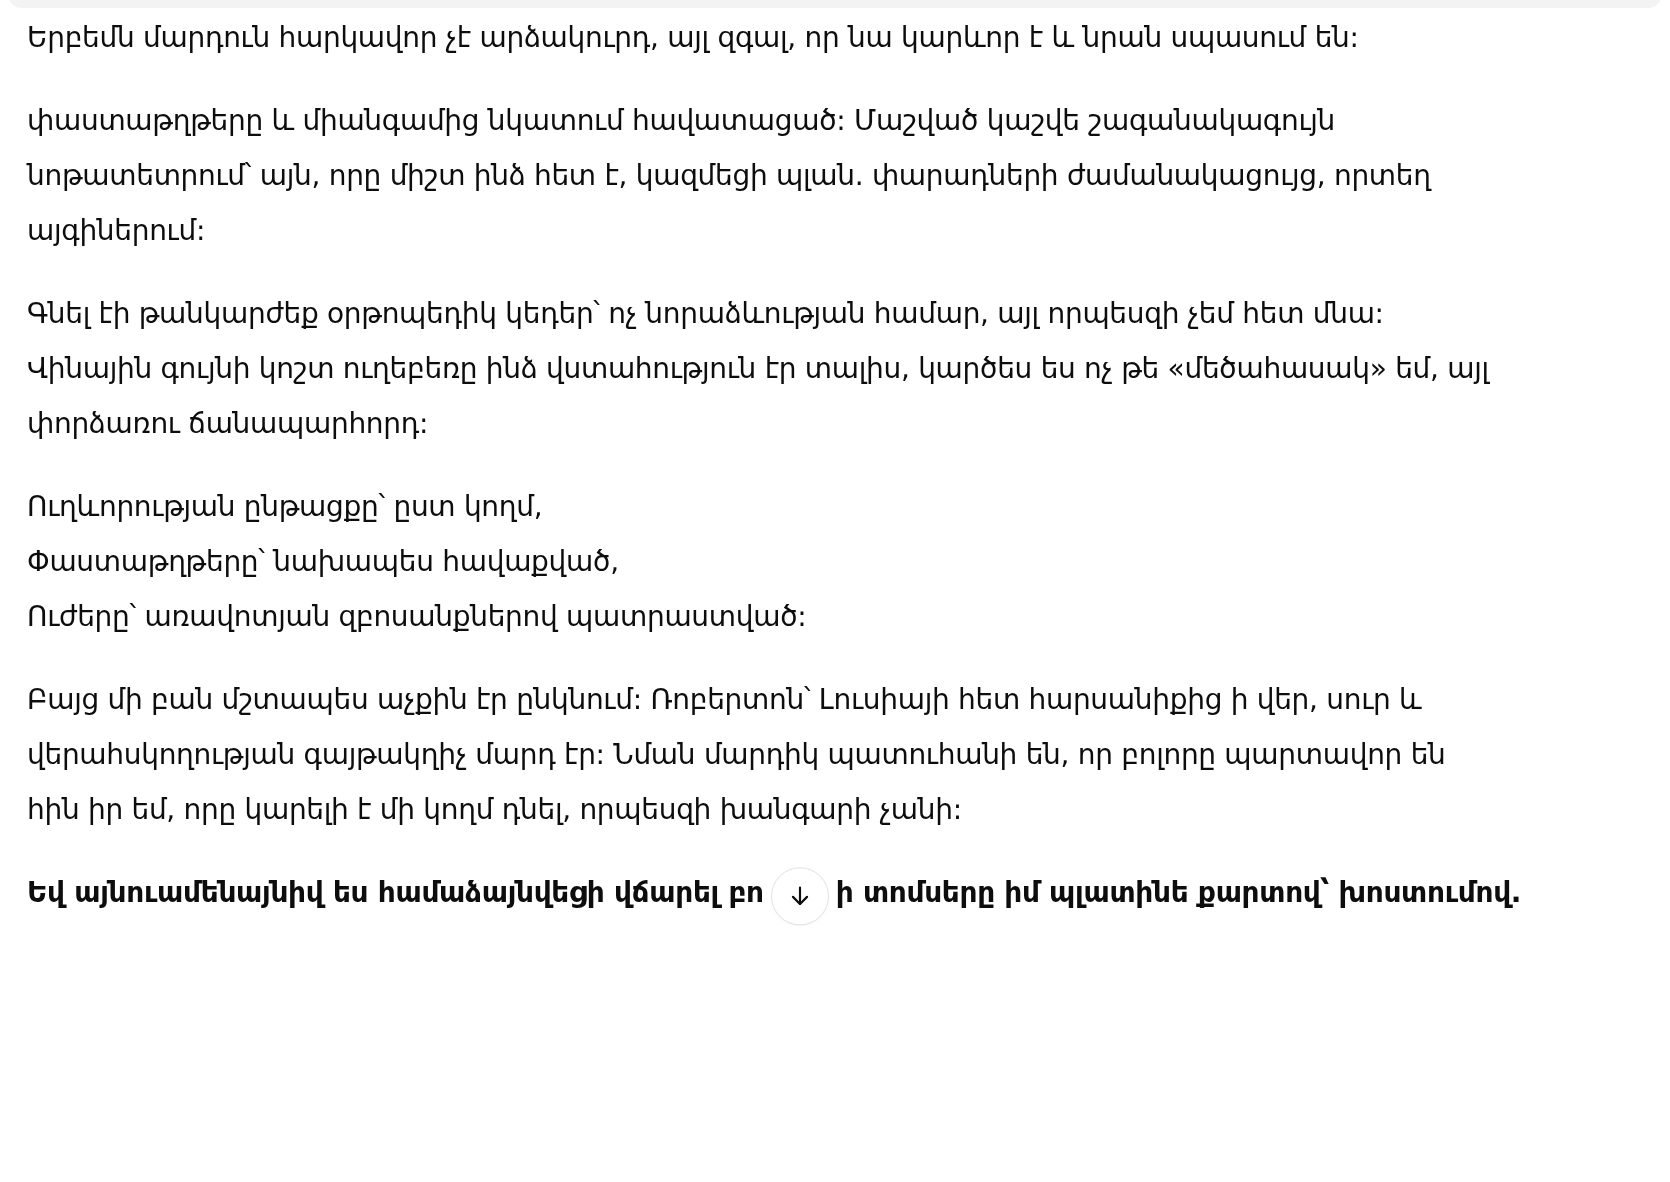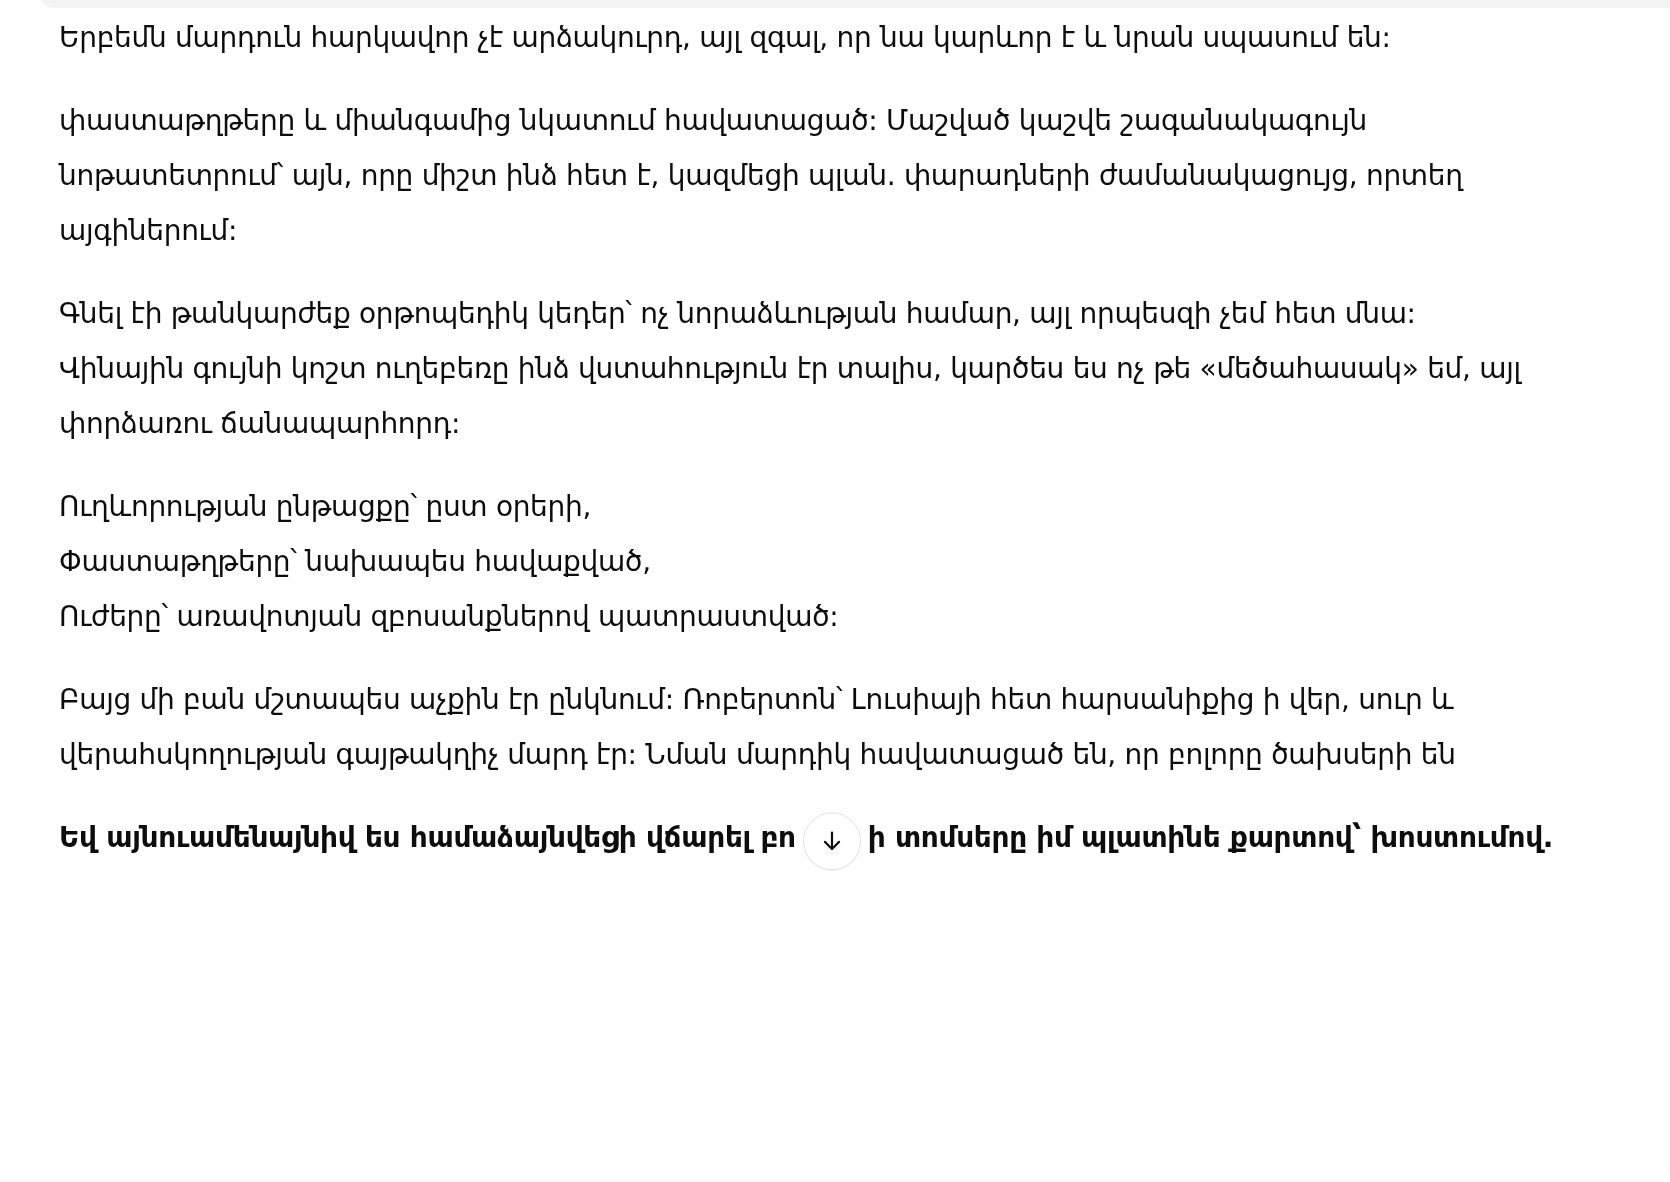--- a/index.html
+++ b/index.html
@@ -9,21 +9,20 @@
     width: 1670px;
     height: 1182px;
     overflow: hidden;
     font-family: "DejaVu Sans", "Liberation Sans", sans-serif;
   }
   .canvas {
     position: relative;
     width: 1320px;
     height: 1182px;
     background: #ffffff;
-    margin-left: 32px;
   }
   
   .top-bubble {
     position: absolute;
     left: 8px;
     top: -10px;
     width: 1654px;
     height: 18px;
     background: #f3f3f3;
     border-radius: 0 0 14px 14px;
@@ -86,28 +85,29 @@
       <div class="line">այգիներում:</div>
     </div>
 
     <div class="para">
       <div class="line">Գնել էի թանկարժեք օրթոպեդիկ կեդեր՝ ոչ նորաձևության համար, այլ որպեսզի չեմ հետ մնա:</div>
       <div class="line">Վինային գույնի կոշտ ուղեբեռը ինձ վստահություն էր տալիս, կարծես ես ոչ թե «մեծահասակ» եմ, այլ</div>
       <div class="line">փորձառու ճանապարհորդ:</div>
     </div>
 
     <div class="para">
-      <div class="line">Ուղևորության ընթացքը՝ ըստ օրերի,</div>
+      <div class="line">Ուղևորության ընթացքը՝ ըստ կողմ,</div>
       <div class="line">Փաստաթղթերը՝ նախապես հավաքված,</div>
       <div class="line">Ուժերը՝ առավոտյան զբոսանքներով պատրաստված:</div>
     </div>
 
     <div class="para">
       <div class="line">Բայց մի բան մշտապես աչքին էր ընկնում: Ռոբերտոն՝ Լուսիայի հետ հարսանիքից ի վեր, սուր և</div>
-      <div class="line">վերահսկողության գայթակղիչ մարդ էր: Նման մարդիկ հավատացած են, որ բոլորը ծախսերի են</div>
+      <div class="line">վերահսկողության գայթակղիչ մարդ էր: Նման մարդիկ պատուհանի են, որ բոլորը պարտավոր են</div>
+      <div class="line">հին իր եմ, որը կարելի է մի կողմ դնել, որպեսզի խանգարի չանի:</div>
     </div>
 
     <div class="para last">
       <div class="line">
         <span>Եվ այնուամենայնիվ ես համաձայնվեցի վճարել բո</span><span class="btn-anchor"><button class="scroll-btn">
               <span>
                 <svg width="26" height="26" viewBox="0 0 24 24" fill="none" stroke="#0d0d0d" stroke-width="2" stroke-linecap="round" stroke-linejoin="round">
                   <path d="M12 4v15"></path>
                   <path d="M5.5 12.5 12 19l6.5-6.5"></path>
                 </svg>

